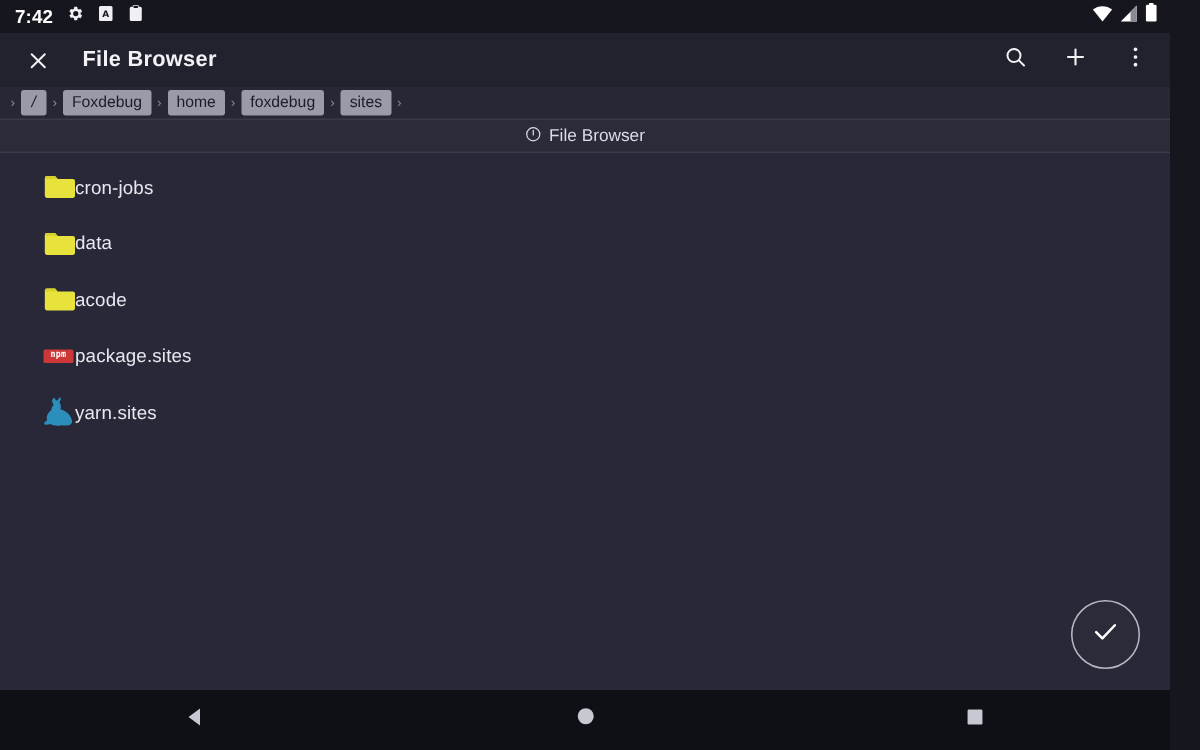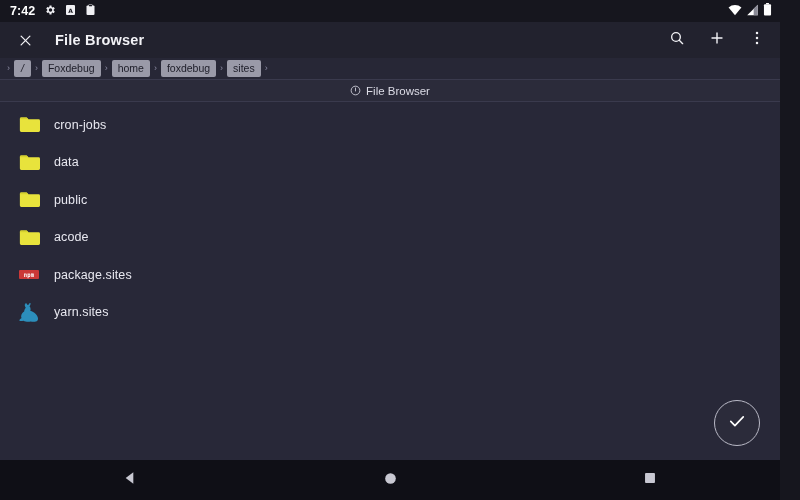--- a/index.html
+++ b/index.html
@@ -55,21 +55,21 @@
     height: 22px; background: #2b2b3a; flex: none;
     display: flex; align-items: center; justify-content: center; gap: 5px;
     border-bottom: 1px solid #3a3a4d;
   }
   .subbar-text { color: #dcdce6; font-size: 11.5px; }
 
   
   .filelist { flex: 1; background: #282838; padding-top: 4px; overflow-y: auto; position: relative; }
   .row {
     height: 37.5px; display: flex; align-items: center;
-    padding-left: 18px; gap: 14px; cursor: pointer;
+    padding-left: 28px; cursor: pointer;
   }
   .icon-wrap { width: 22px; height: 22px; display: flex; align-items: center; justify-content: center; flex: none; }
   .row-label { color: #e8e8f0; font-size: 12.5px; letter-spacing: .1px; }
 
   
   .npm-badge {
     width: 20px; height: 9px; background: #cb3837; border-radius: 1px;
     display: flex; align-items: center; justify-content: center;
   }
   .npm-badge span { color: #ffffff; font-size: 5.5px; font-weight: 700; letter-spacing: .2px;
@@ -216,29 +216,20 @@
         </span>
         <span class="row-label">data</span>
       </div>
       <div class="row">
         <span class="icon-wrap">
           <svg width="21" height="17" viewBox="0 0 24 19">
             <path d="M1 3a1.6 1.6 0 011.6-1.6h6.2l2 2.2h11.6A1.6 1.6 0 0124 5.2v11.2A1.6 1.6 0 0122.4 18H2.6A1.6 1.6 0 011 16.4z" fill="#e8e33c"></path>
             <path d="M1 3a1.6 1.6 0 011.6-1.6h6.2l2 2.2H1z" fill="#d6d12e"></path>
           </svg>
         </span>
-        <span class="row-label">public</span>
-      </div>
-      <div class="row">
-        <span class="icon-wrap">
-          <svg width="21" height="17" viewBox="0 0 24 19">
-            <path d="M1 3a1.6 1.6 0 011.6-1.6h6.2l2 2.2h11.6A1.6 1.6 0 0124 5.2v11.2A1.6 1.6 0 0122.4 18H2.6A1.6 1.6 0 011 16.4z" fill="#e8e33c"></path>
-            <path d="M1 3a1.6 1.6 0 011.6-1.6h6.2l2 2.2H1z" fill="#d6d12e"></path>
-          </svg>
-        </span>
         <span class="row-label">acode</span>
       </div>
       <div class="row">
         <span class="icon-wrap">
           <span class="npm-badge">
             <span>npm</span>
           </span>
         </span>
         <span class="row-label">package.sites</span>
       </div>

